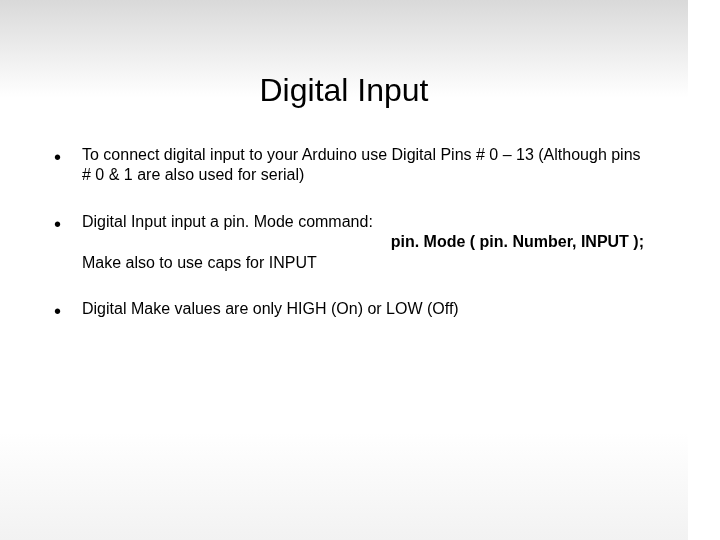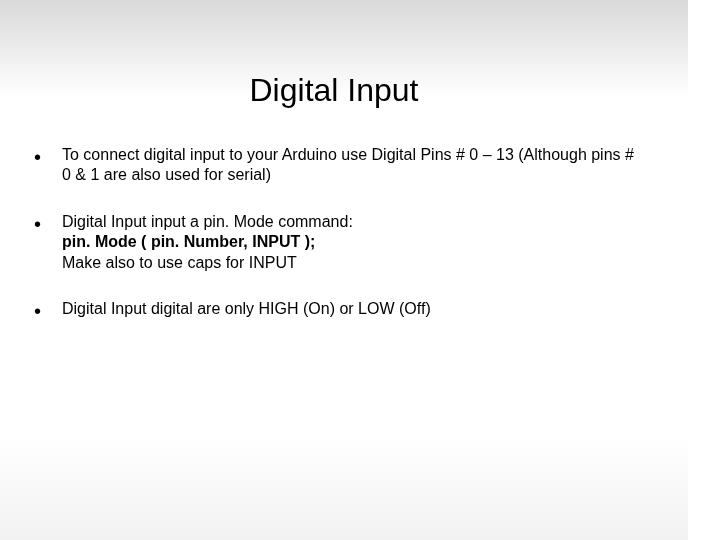--- a/index.html
+++ b/index.html
@@ -9,21 +9,21 @@
     height: 540px;
     overflow: hidden;
   }
   .slide {
     width: 688px;
     height: 540px;
     box-sizing: border-box;
     background: linear-gradient(to bottom, #d9d9d9 0%, #ffffff 18%, #ffffff 80%, #f2f2f2 100%);
     font-family: Arial, Helvetica, sans-serif;
     color: #000;
-    padding: 72px 44px 40px 24px;
+    padding: 72px 44px 40px 44px;
   }
   .title {
     text-align: center;
     font-size: 32px;
     font-weight: 400;
     margin: 0 0 36px 0;
   }
   ul.bullets {
     list-style: none;
     margin: 0;
@@ -42,20 +42,21 @@
     left: 10px;
     top: 0;
     font-size: 20px;
     line-height: 1.28;
   }
   .sub {
     display: block;
   }
   .bold {
     font-weight: 700;
+    text-align: right;
   }
 </style>
 </head>
 <body>
 
 <div class="slide">
   <h1 class="title">Digital Input</h1>
 
   <ul class="bullets">
 
@@ -64,17 +65,17 @@
     </li>
 
     <li>
       <span class="sub">Digital Input input a pin. Mode command:</span>
       <span class="sub bold">pin. Mode ( pin. Number, INPUT );</span>
       <span class="sub">Make also to use caps for INPUT</span>
     </li>
 
 
     <li>
-      <span>Digital Input digital are only HIGH (On) or LOW (Off)</span>
+      <span>Digital Make values are only HIGH (On) or LOW (Off)</span>
     </li>
 
   </ul>
 </div>
 
 </body></html>

